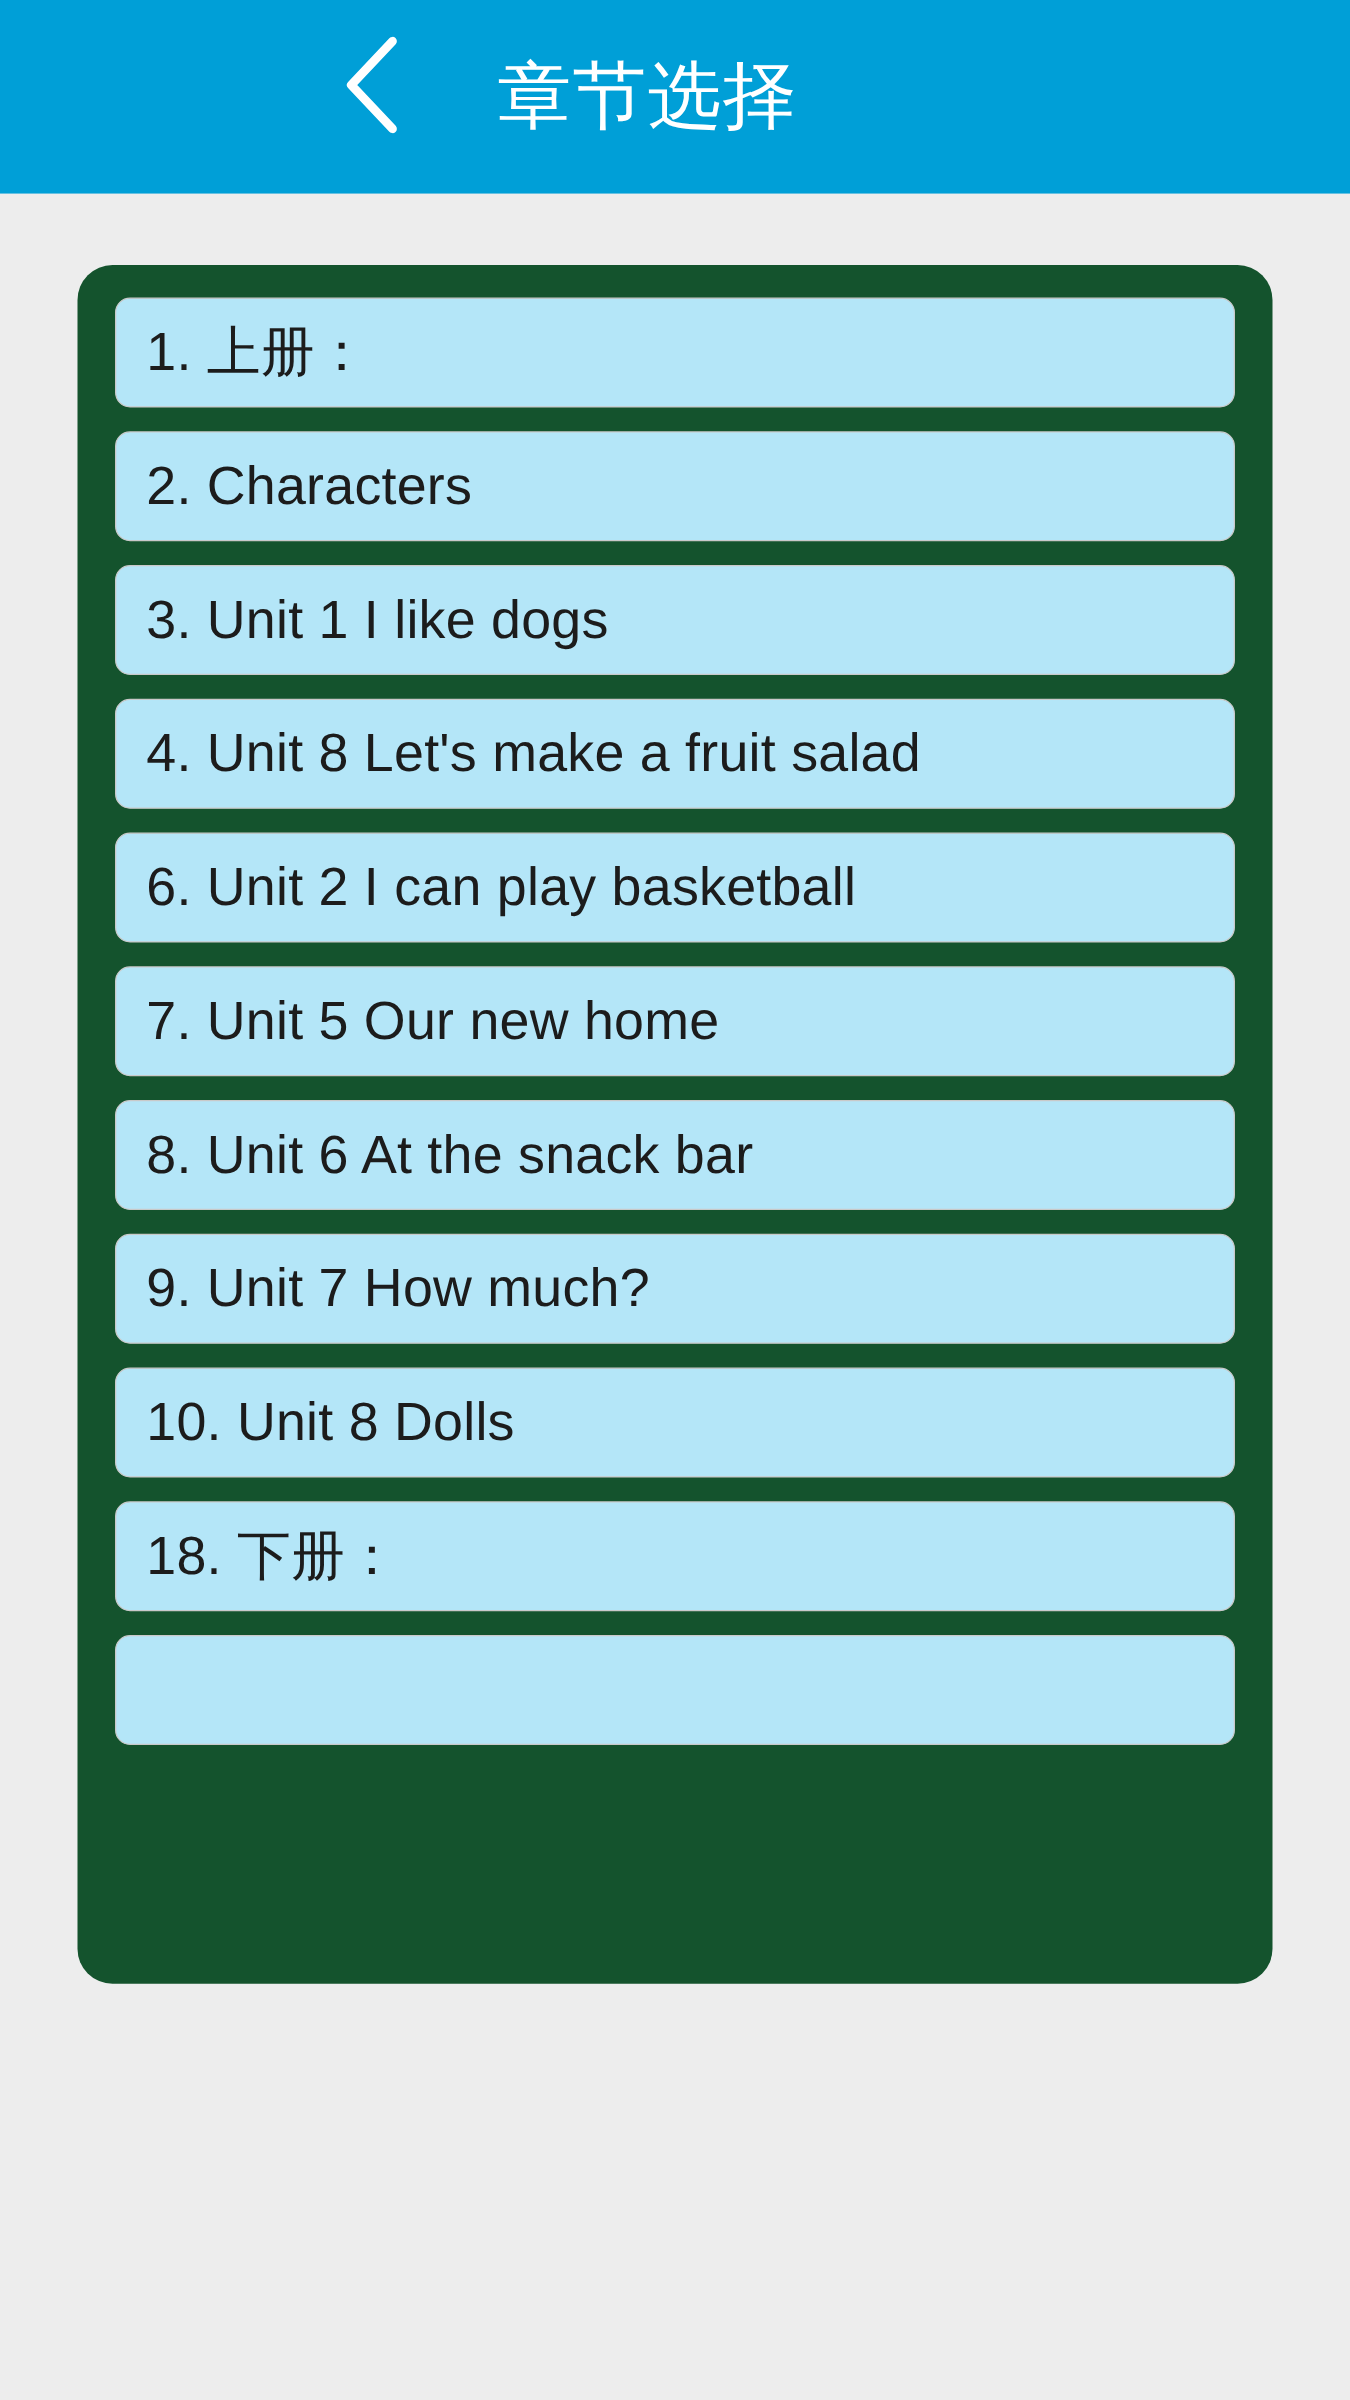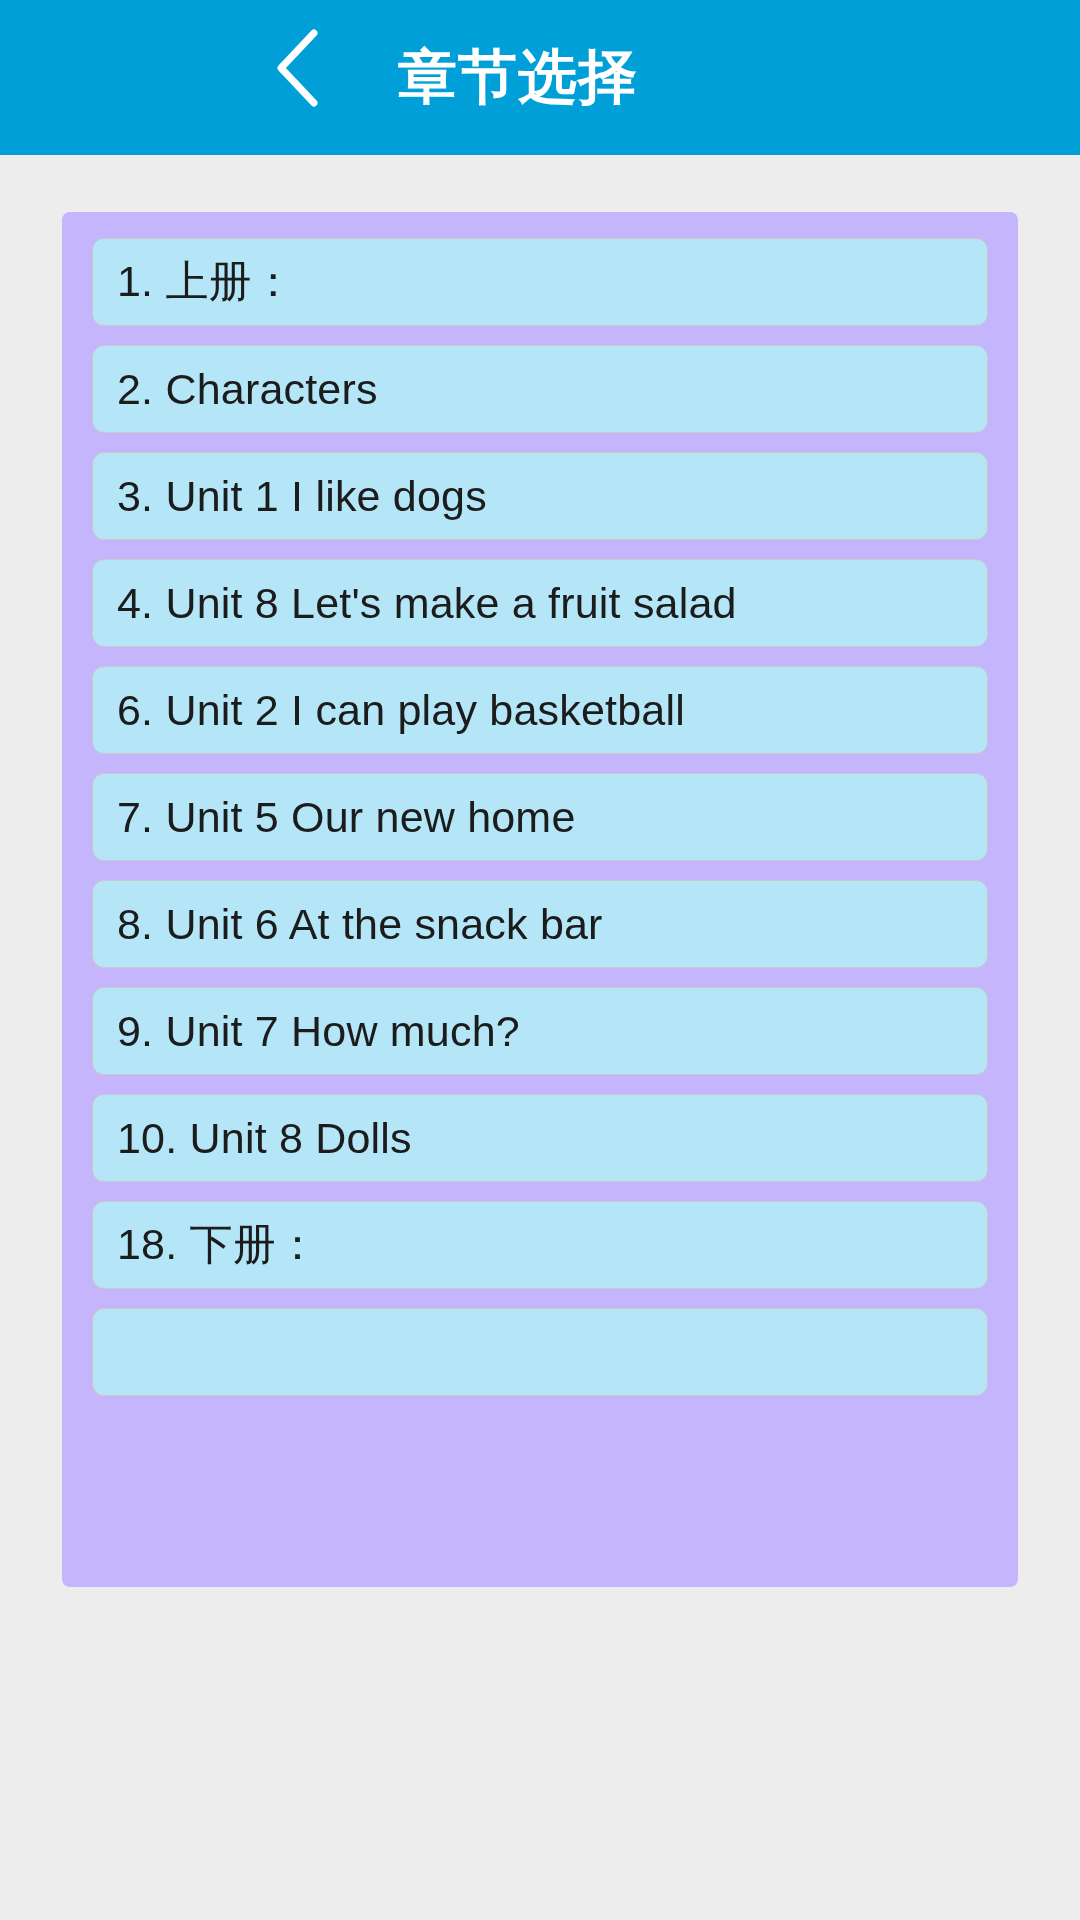--- a/index.html
+++ b/index.html
@@ -41,39 +41,39 @@
   .appbar-title {
     position: absolute;
     left: 398px;
     top: 0;
     height: 155px;
     line-height: 155px;
     color: #ffffff;
     font-size: 59px;
     letter-spacing: 1px;
     white-space: nowrap;
-    font-weight: 700;
+    font-weight: 400;
   }
 
   
   .content {
     position: relative;
     width: 1080px;
     height: 1765px;
     background: #ededed;
     box-sizing: border-box;
   }
   .card {
     position: absolute;
     left: 62px;
     top: 57px;
     width: 956px;
     height: 1375px;
-    background: #c4b5fd;
-    border-radius: 8px;
+    background: #14532d;
+    border-radius: 28px;
     overflow: hidden;
     box-sizing: border-box;
   }
   .chapter-list {
     position: absolute;
     left: 0;
     top: 0;
     width: 956px;
     padding: 26px 30px 0 30px;
     box-sizing: border-box;

